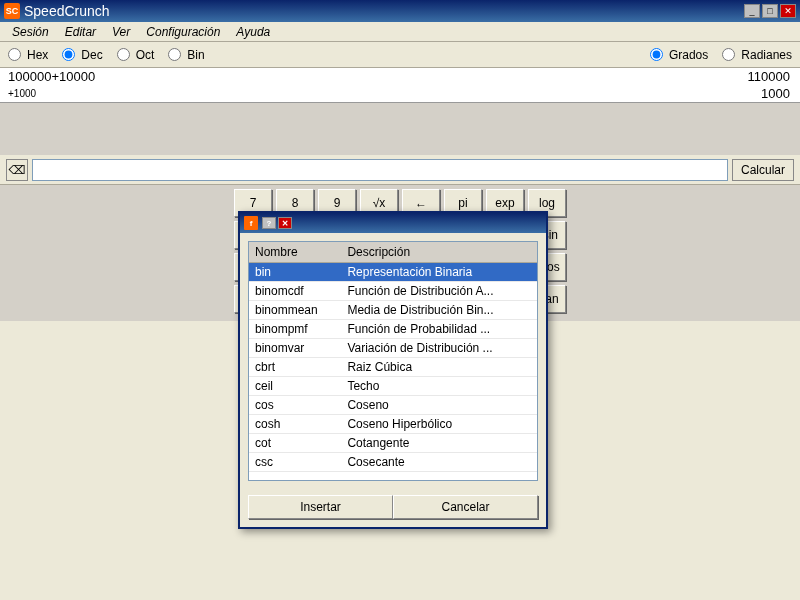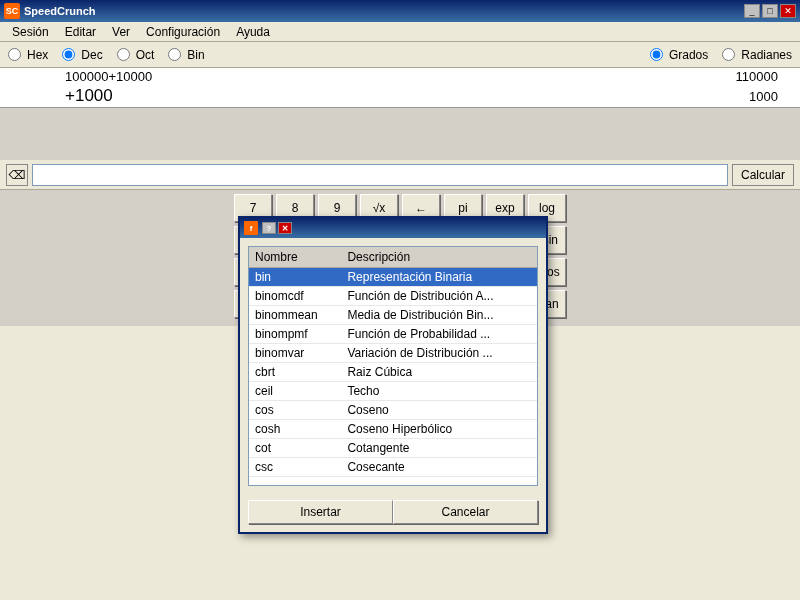--- a/index.html
+++ b/index.html
@@ -26,22 +26,22 @@
     #title-bar .title-icon {
       width: 16px; height: 16px;
       margin-right: 4px;
       background: #FF6600;
       border-radius: 2px;
       display: flex; align-items: center; justify-content: center;
       font-size: 9px; color: white; font-weight: bold;
     }
     #title-bar .title-text {
       flex: 1;
-      font-size: 11px;
-      font-weight: bold;
+      font-size: 14px;
+      font-weight: normal;
     }
     #title-bar .win-controls {
       display: flex; gap: 2px;
     }
     #title-bar .win-btn {
       width: 16px; height: 14px;
       background: #C0C0C0;
       border: 1px solid #888;
       font-size: 9px;
       cursor: pointer;
@@ -51,20 +51,21 @@
     #title-bar .win-btn.close-btn { background: #CC0000; color: white; }
 
     
     #menu-bar {
       background: #ECE9D8;
       height: 20px;
       display: flex;
       align-items: center;
       padding: 0 4px;
       border-bottom: 1px solid #ACA899;
+      font-style: italic;
     }
     .menu-item {
       padding: 2px 8px;
       font-size: 12px;
       cursor: pointer;
       color: #000;
     }
 
     
     #base-toolbar {
@@ -86,22 +87,21 @@
     .angle-group {
       margin-left: auto;
       display: flex;
       align-items: center;
       gap: 14px;
     }
     .expr-line {
       display: flex;
       justify-content: space-between;
       align-items: center;
-      padding: 1px 14px;
-      margin-left: 45px;
+      padding: 1px 2px;
     }
     .expr-result {
       color: #000;
       font-size: 13px;
       padding-right: 8px;
     }
 
     
     #input-row {
       display: flex;
@@ -313,21 +313,21 @@
     </div>
   </div>
 </div>
 
 <div class="display-area">
   <div class="expr-line">
     <span style="padding-left:6px; font-size:13px;">100000+10000</span>
     <span class="expr-result">110000</span>
   </div>
   <div class="expr-line">
-    <span style="padding-left:6px; font-size:17px;text-align:right;">+1000</span>
+    <span style="padding-left:6px; font-size:10px;text-align:right;">+1000</span>
     <span class="expr-result">1000</span>
   </div>
 </div>
 
 <div style="background:#D4D0C8; height:52px; position:relative;">
 
   <div id="insert-dialog">
     <div id="dialog-title-bar">
       <div class="dialog-icon">
         <span>f</span>

